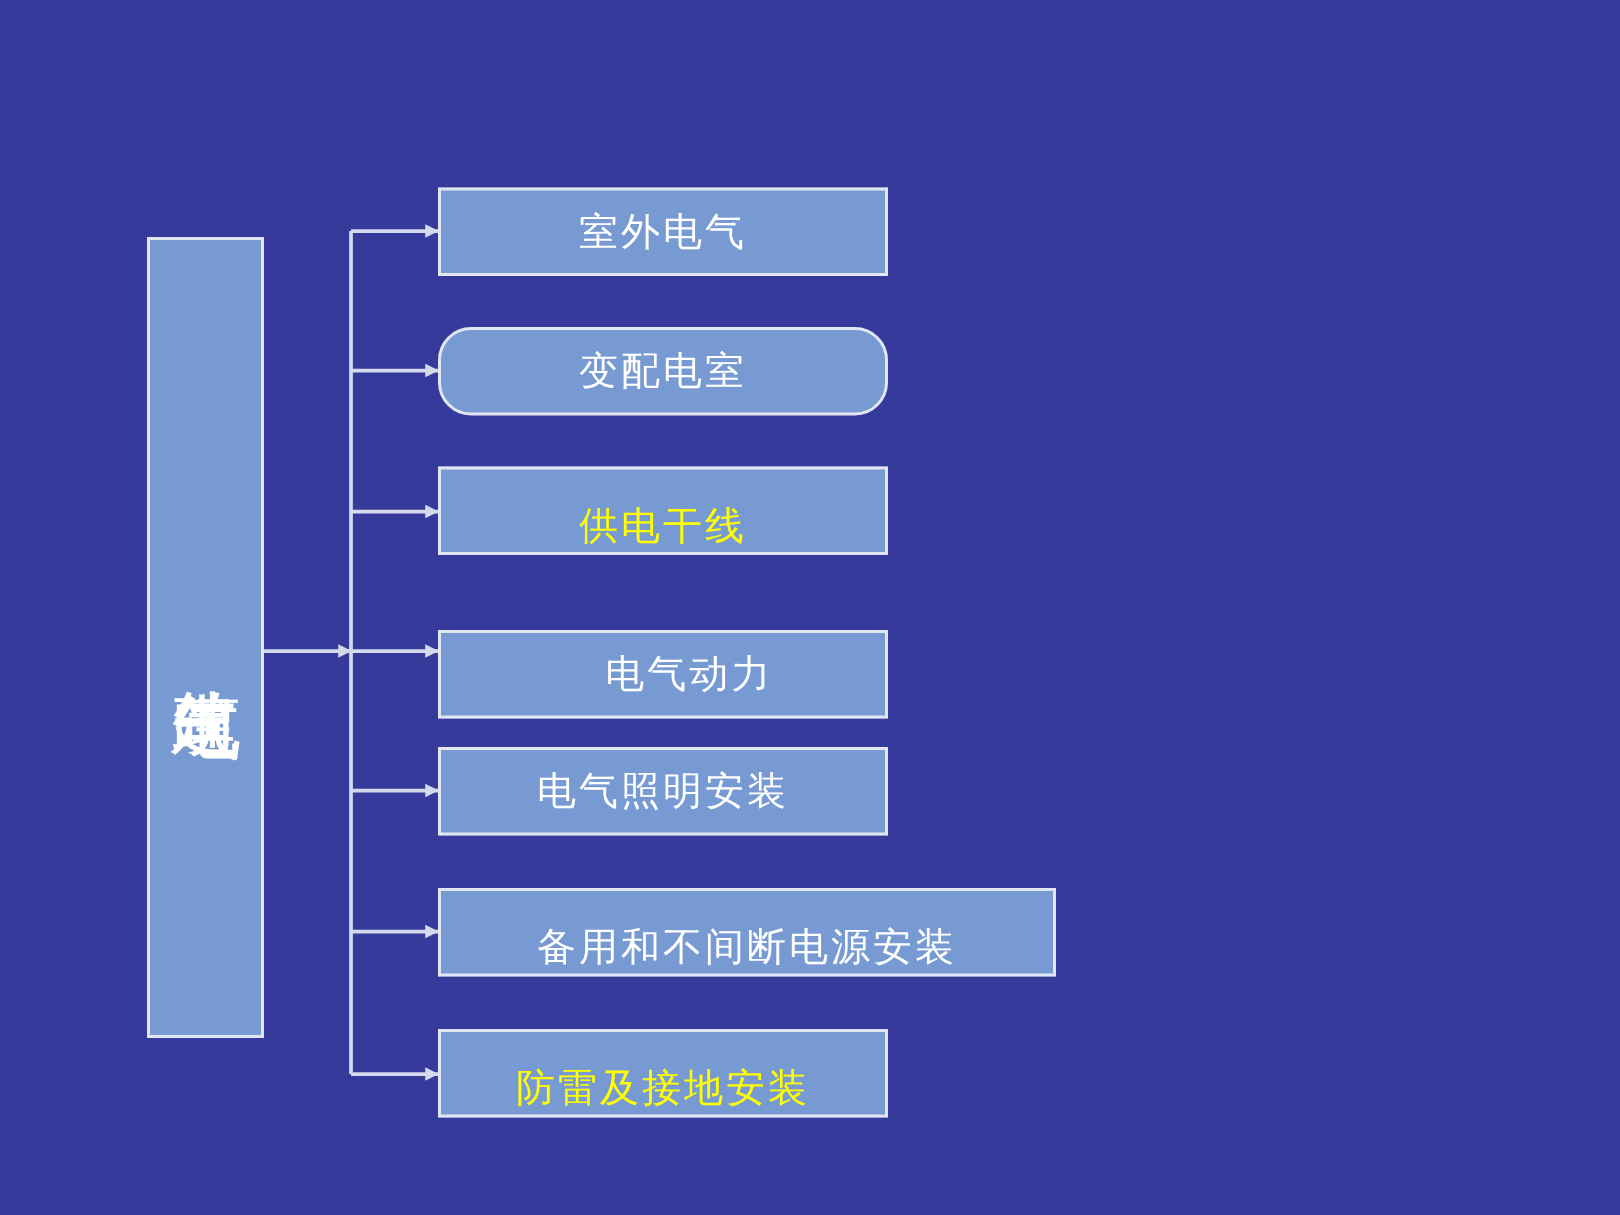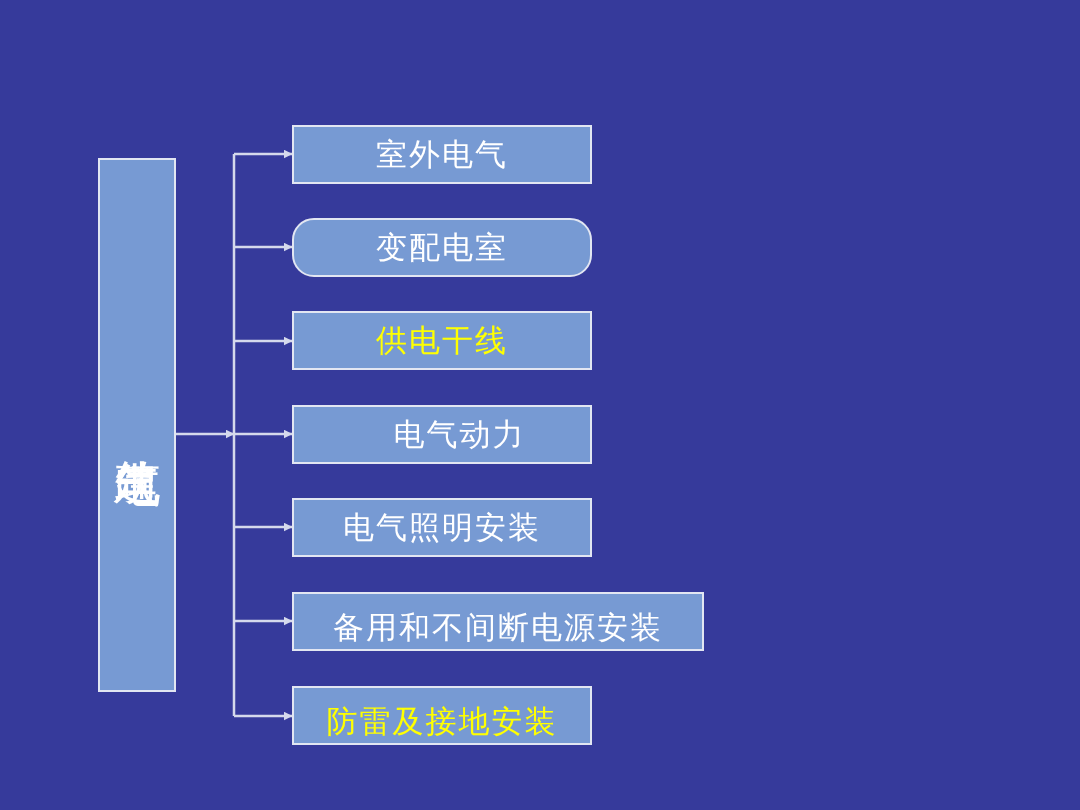--- a/index.html
+++ b/index.html
@@ -53,21 +53,21 @@
     height: 59px;
     background: #779ad3;
     border: 2px solid #e2e6f2;
     box-sizing: border-box;
     display: flex;
     align-items: center;
     justify-content: center;
   }
   .leaf-label {
     color: #ffffff;
-    font-size: 31px;
+    font-size: 26px;
     letter-spacing: 2px;
     white-space: nowrap;
   }
   .leaf-label.accent { color: #ffff00; }
 
   .leaf-box.w-std  { width: 300px; }
   .leaf-box.w-wide { width: 412px; }
 
   
   #connectors {
@@ -110,24 +110,24 @@
     <span class="root-label">建筑电气</span>
   </div>
 
   <div id="leaf-container">
       <div class="leaf-box w-std" style="top: 125px;">
         <span class="leaf-label">室外电气</span>
       </div>
       <div class="leaf-box w-std" style="top: 218px; border-radius: 22px;">
         <span class="leaf-label">变配电室</span>
       </div>
-      <div class="leaf-box w-std" style="top: 311px;">
+      <div class="leaf-box w-std" style="top: 311px; align-items: flex-end;">
         <span class="leaf-label accent">供电干线</span>
       </div>
-      <div class="leaf-box w-std" style="top: 405px; padding-left: 35px;">
+      <div class="leaf-box w-std" style="top: 420px; padding-left: 35px;">
         <span class="leaf-label">电气动力</span>
       </div>
       <div class="leaf-box w-std" style="top: 498px;">
         <span class="leaf-label">电气照明安装</span>
       </div>
       <div class="leaf-box w-wide" style="top: 592px; align-items: flex-end;">
         <span class="leaf-label">备用和不间断电源安装</span>
       </div>
       <div class="leaf-box w-std" style="top: 686px; align-items: flex-end;">
         <span class="leaf-label accent">防雷及接地安装</span>

